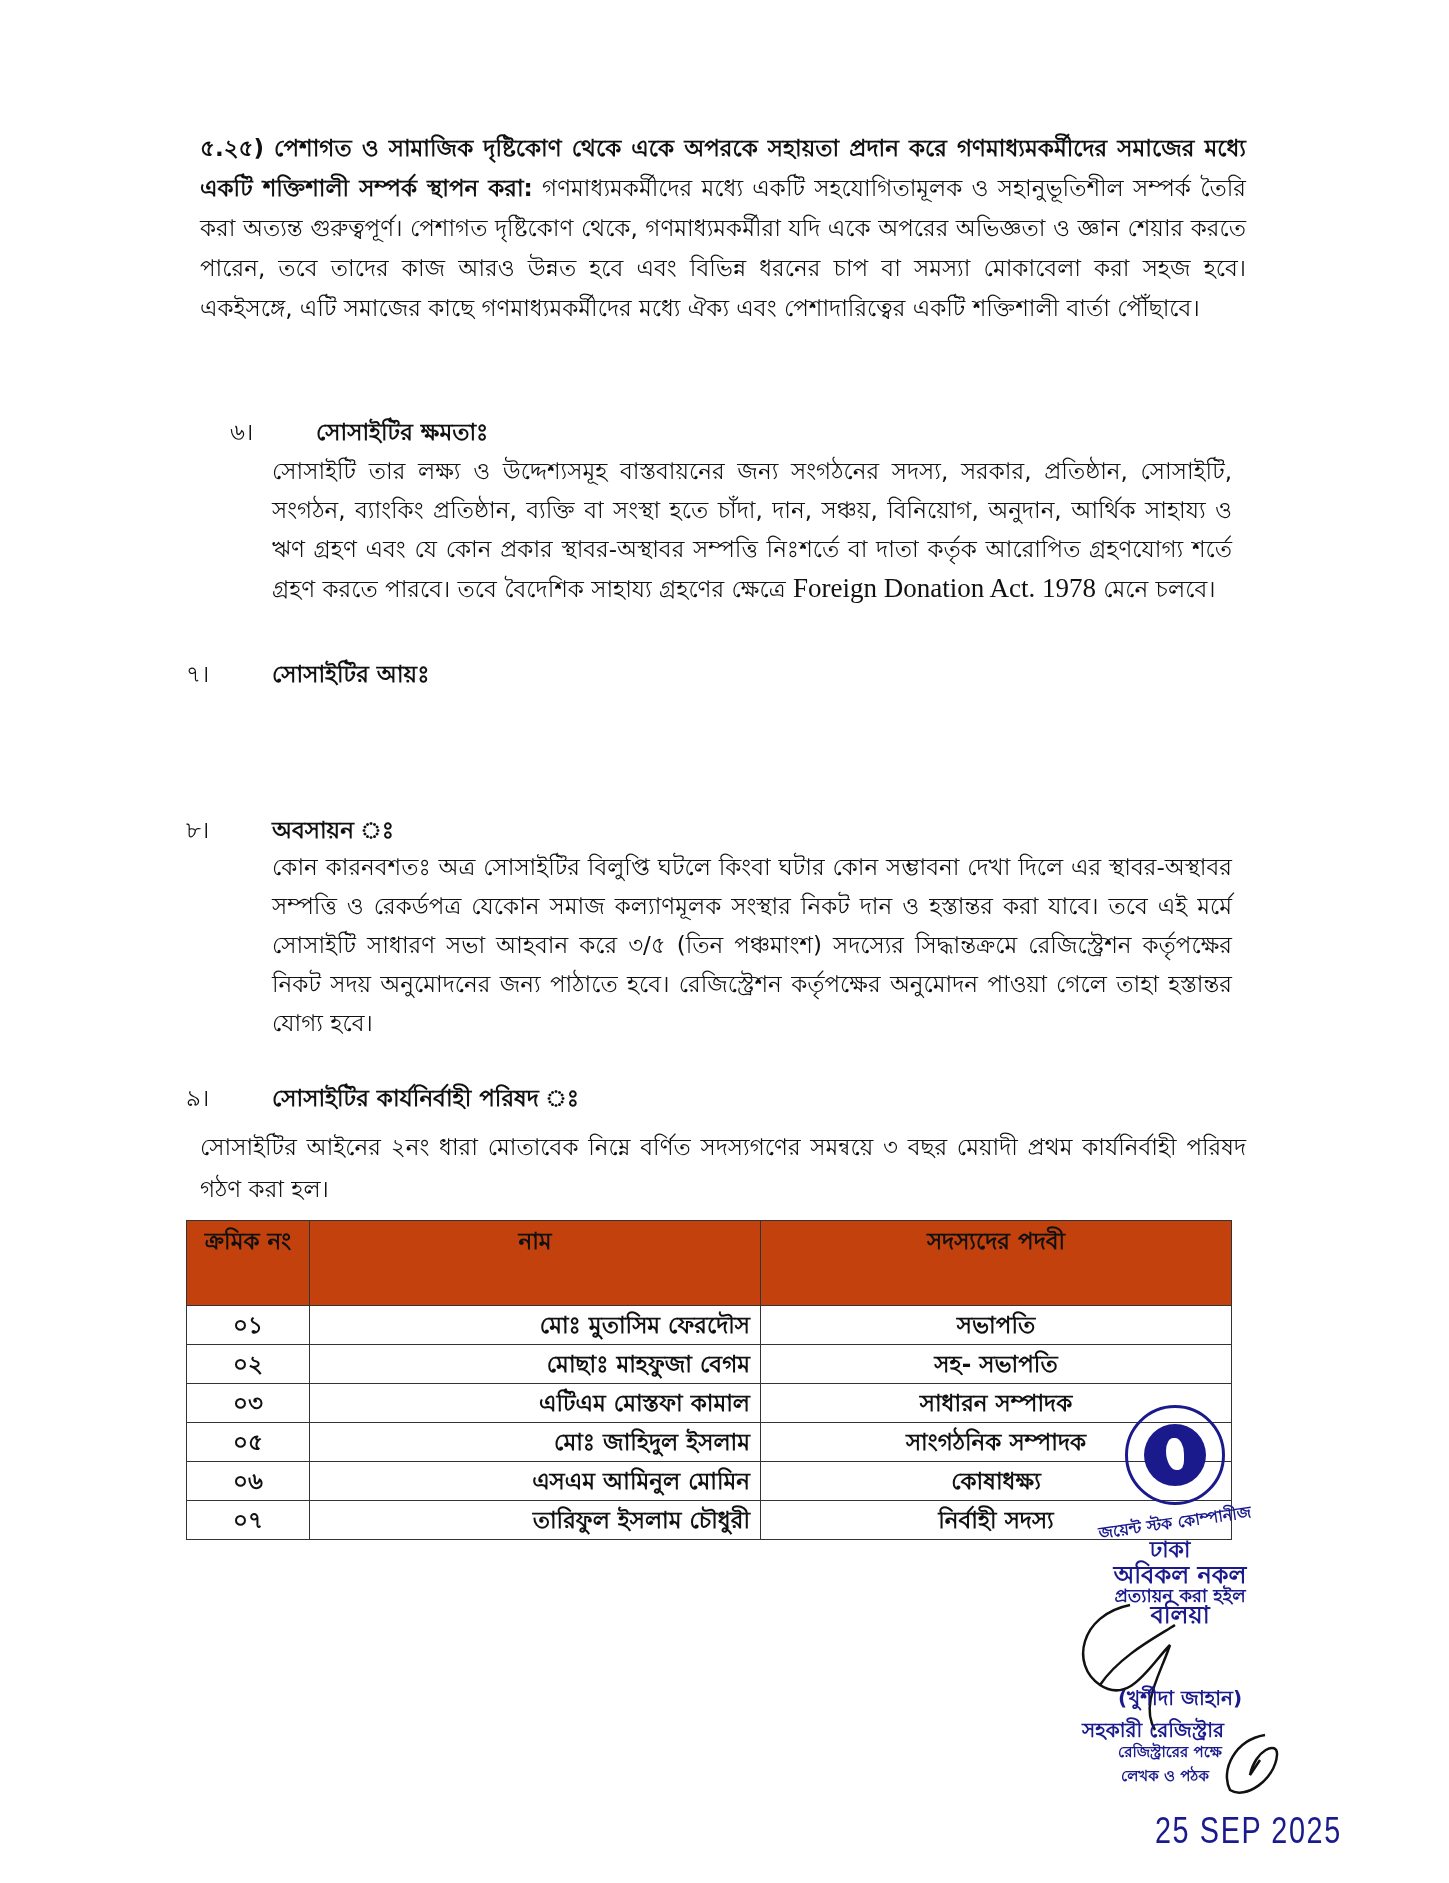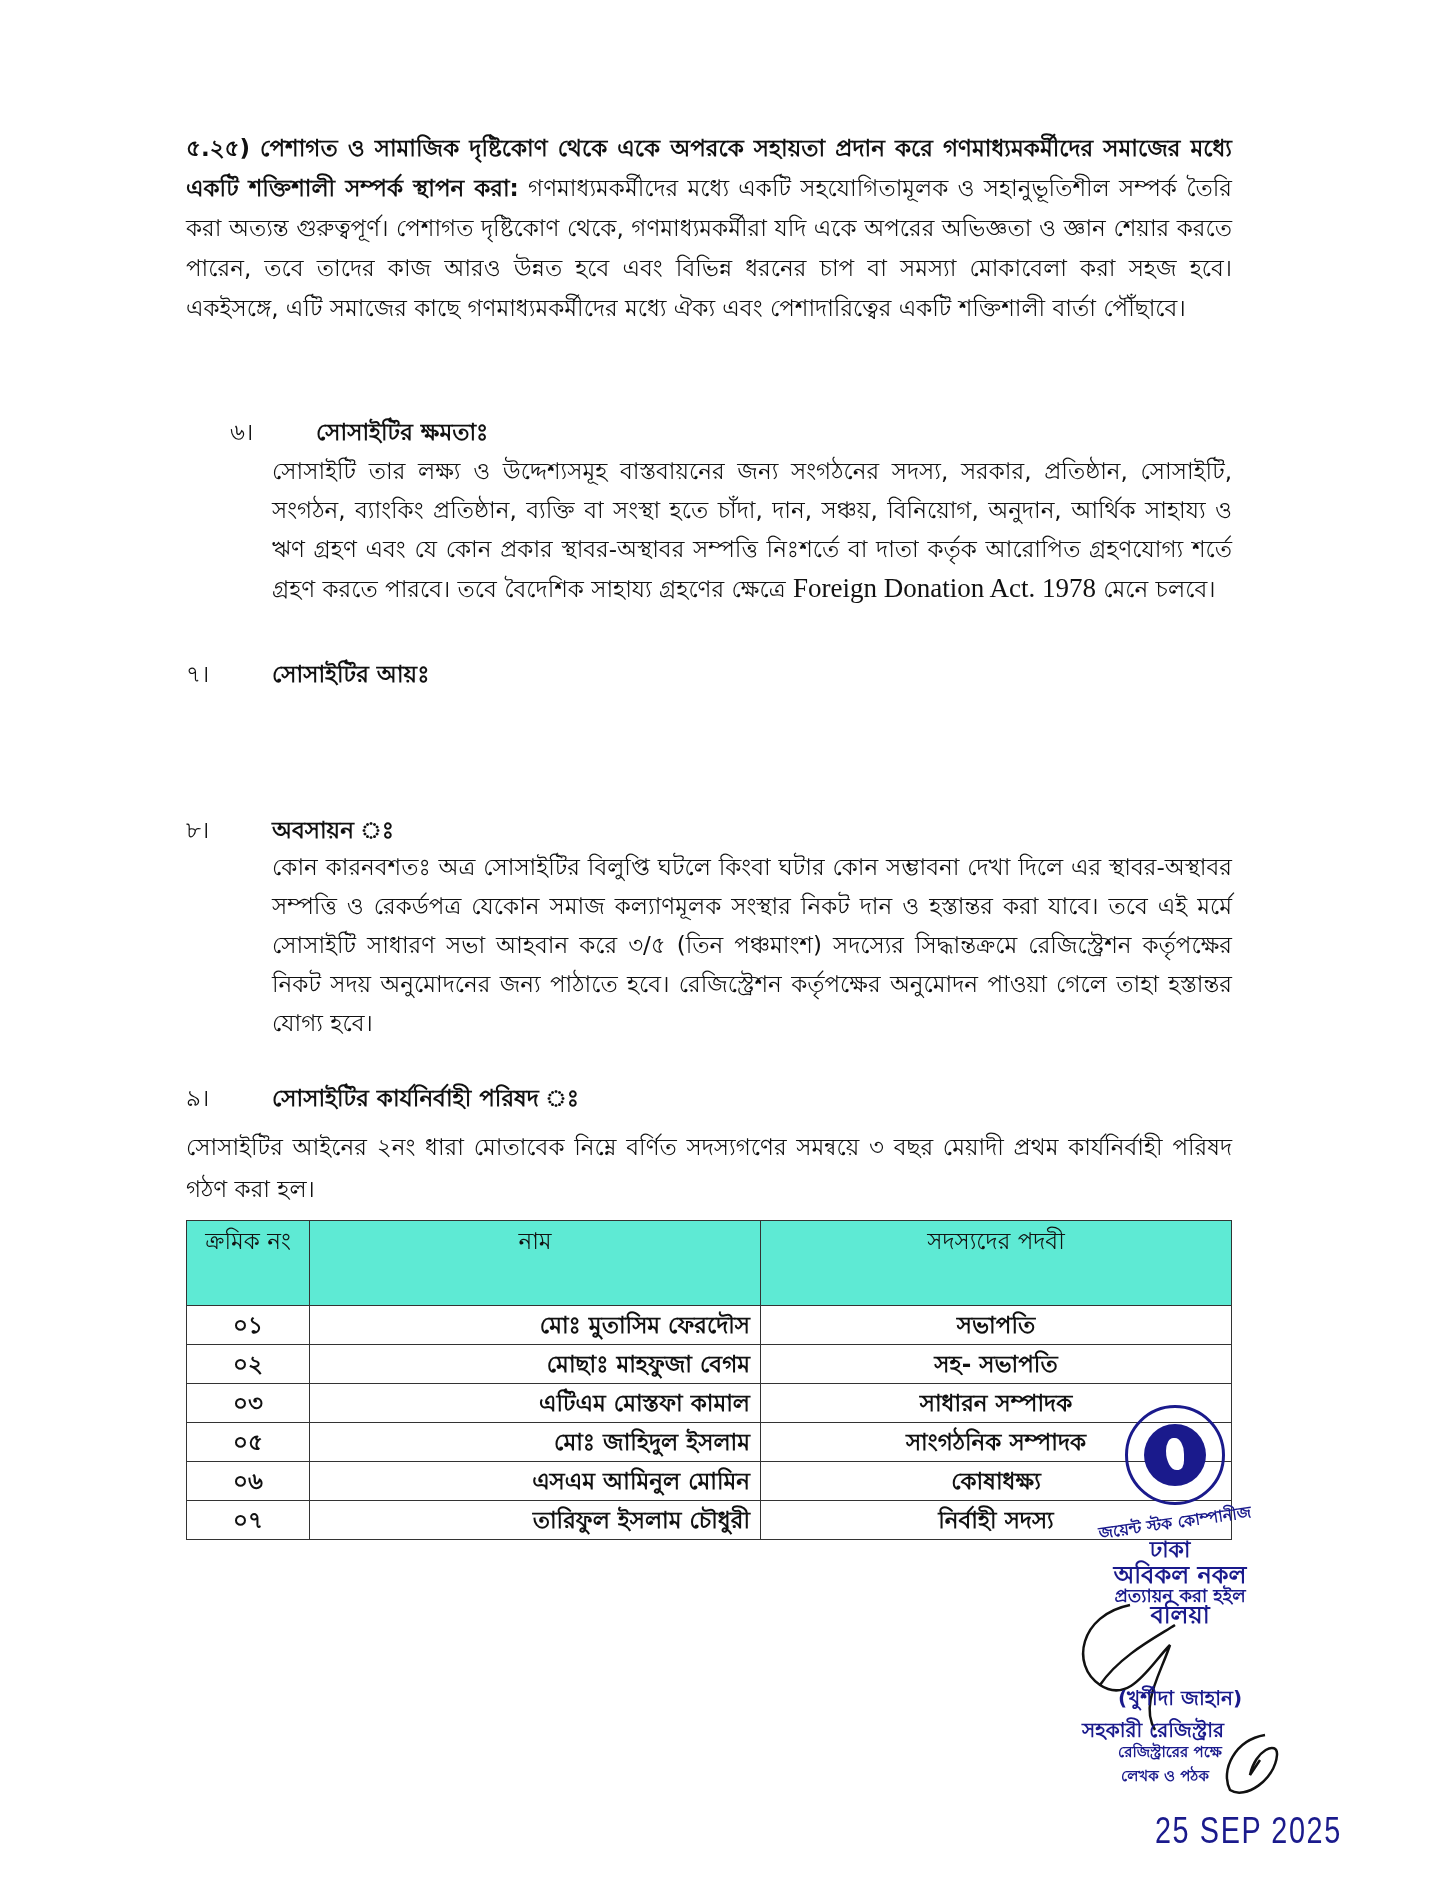--- a/index.html
+++ b/index.html
@@ -2,41 +2,41 @@
 <html><head>
   <meta charset="utf-8">
   <style>
     html, body { margin: 0; padding: 0; background: #ffffff; }
     body {
       width: 1449px; height: 1883px; position: relative; overflow: hidden;
       font-family: "DejaVu Sans", sans-serif; color: #111;
     }
     .page { position: absolute; left: 0; top: 0; width: 1449px; height: 1883px; }
     .para {
-      position: absolute; left: 186px; width: 1046px;
+      position: absolute; left: 200px; width: 1046px;
       font-size: 23px; line-height: 40px; text-align: justify;
     }
     .para b { font-weight: bold; }
     .sec-head {
       position: absolute; left: 186px; font-size: 23px; font-weight: bold; line-height: 36px;
     }
     .sec-num { display: inline-block; width: 86px; font-weight: normal; }
     .sec-body {
       position: absolute; left: 272px; width: 960px;
       font-size: 23px; line-height: 39px; text-align: justify;
     }
     .latin { font-family: "Liberation Serif", serif; font-size: 27px; }
     table.council {
       position: absolute; left: 186px; top: 1220px; width: 1046px;
       border-collapse: collapse; font-size: 23px;
     }
     table.council th, table.council td {
       border: 1.5px solid #333; padding: 2px 10px; vertical-align: top;
     }
-    table.council th { background: #5eead4; font-weight: normal; height: 80px; text-align: center; }
+    table.council th { background: #c2410c; font-weight: bold; height: 80px; text-align: center; }
     table.council td { height: 34px; line-height: 34px; }
     td.c-num { text-align: center; width: 102px; font-weight: bold; }
     td.c-name { text-align: right; width: 430px; font-weight: bold; }
     td.c-role { text-align: center; font-weight: bold; }
     th.h-num { width: 102px; }
     .stamp-text {
       position: absolute; color: #1a1a8c; font-weight: bold; text-align: center;
     }
     .seal {
       position: absolute; left: 1125px; top: 1405px; width: 100px; height: 100px;

